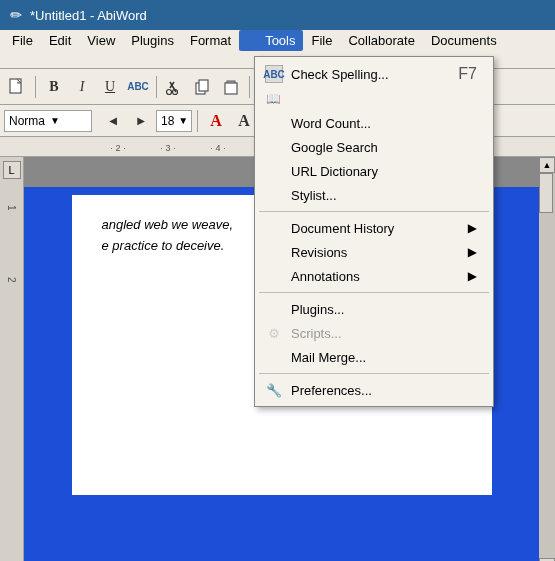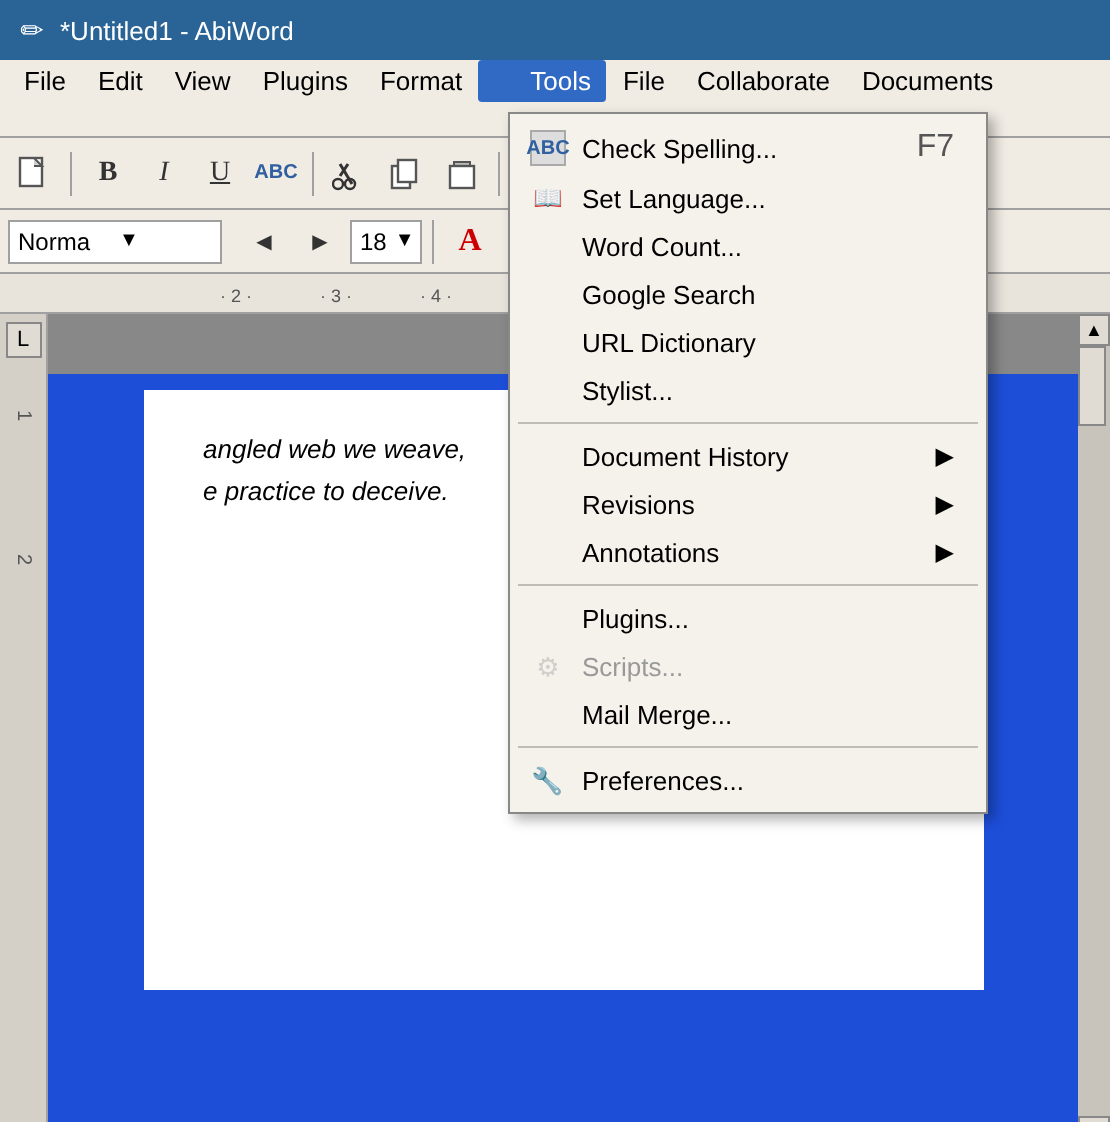--- a/index.html
+++ b/index.html
@@ -327,21 +327,21 @@
   <div class="toolbar-separator"></div>
   <div class="toolbar-btn" style="font-size:9px; font-weight:bold; color:#3060a0; text-decoration: underline wavy red;">ABC</div>
   <div class="toolbar-separator"></div>
   <div class="toolbar-dropdown toolbar-input-normal">
     <span>Page Wid</span>
     <span class="toolbar-dropdown-arrow">▼</span>
   </div>
 </div>
 
 <div class="toolbar2">
-  <div class="toolbar-dropdown" style="width:107px;">
+  <div class="toolbar-dropdown" style="width:88px;">
     <span>Norma</span>
     <span class="toolbar-dropdown-arrow">▼</span>
   </div>
   <div style="width:4px;"></div>
   <div class="toolbar-btn" style="font-size:10px;">◀</div>
   <div class="toolbar-btn" style="font-size:10px;">▶</div>
   <div class="toolbar-dropdown" style="width:36px;">
     <span>18</span>
     <span class="toolbar-dropdown-arrow">▼</span>
   </div>
@@ -396,21 +396,20 @@
 <div class="dropdown-menu">
 
   <div class="dropdown-item">
     <span class="item-icon" style="font-size:10px; font-weight:bold; color:#3060a0; background:#ddd; border:1px solid #aaa;">ABC</span>
     <span>Check Spelling...</span>
     <span class="shortcut">F7</span>
   </div>
 
   <div class="dropdown-item">
     <span class="item-icon" style="font-size:12px;">📖</span>
-    <span>Set Language...</span>
   </div>
 
   <div class="dropdown-item">
     <span>Word Count...</span>
   </div>
 
   <div class="dropdown-item">
     <span>Google Search</span>
   </div>
 

